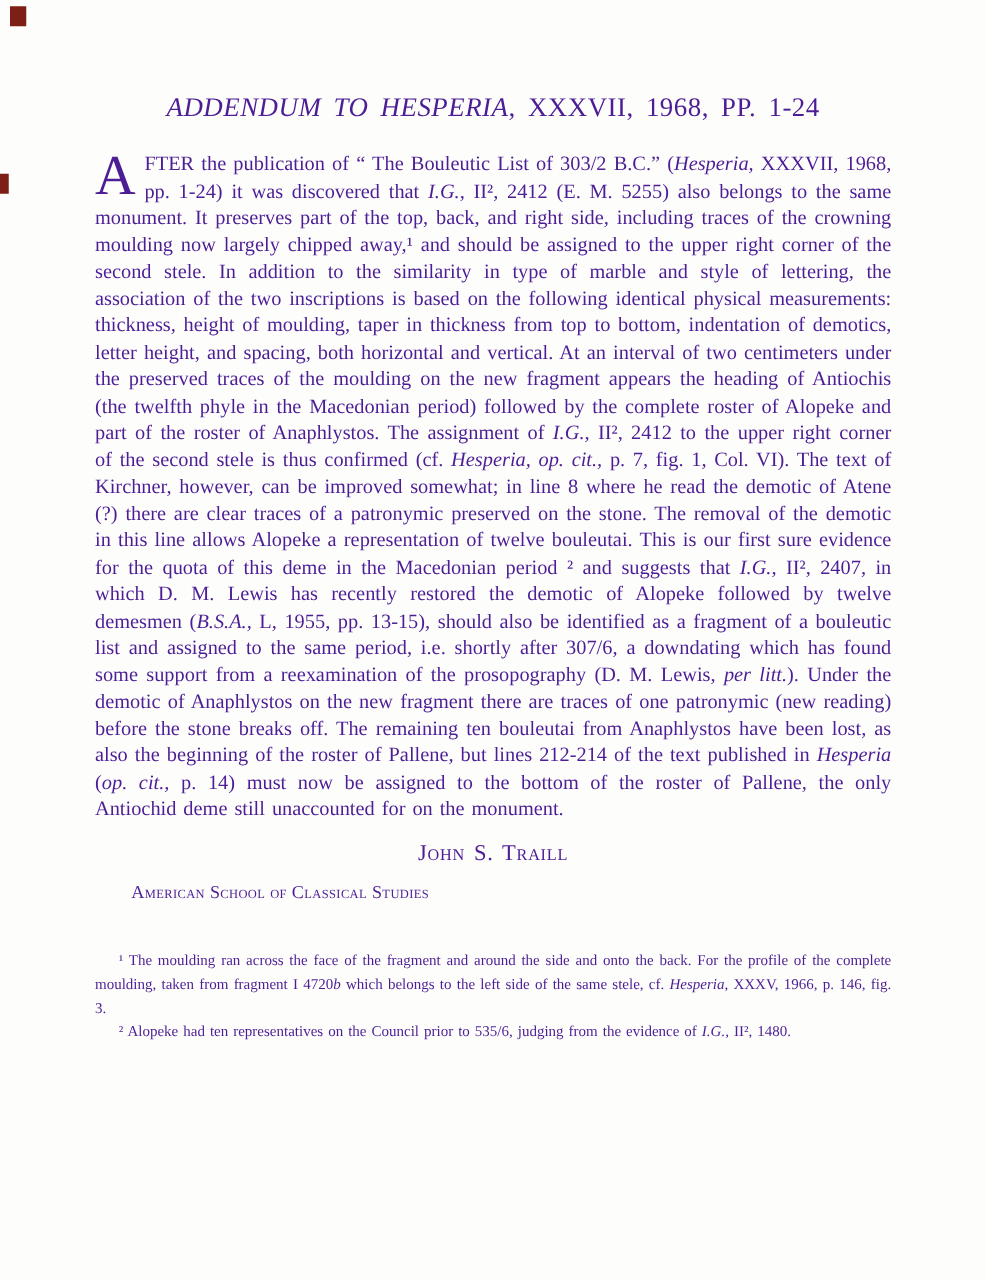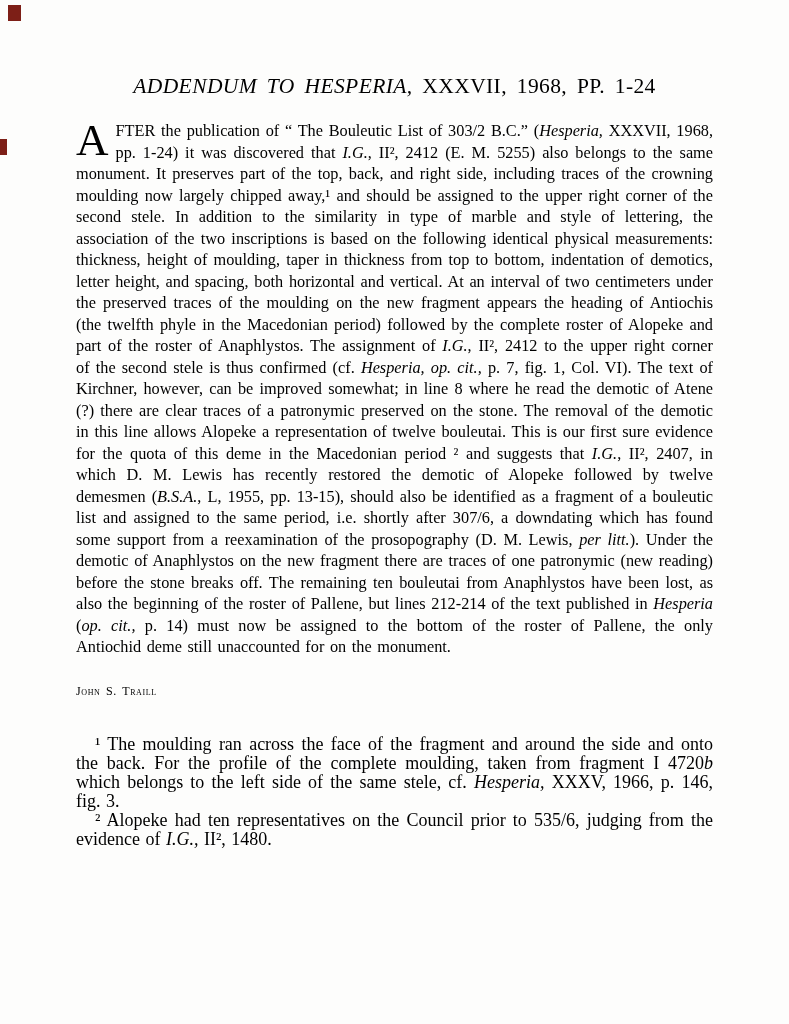--- a/index.html
+++ b/index.html
@@ -2,21 +2,21 @@
 <html><head>
 <meta charset="utf-8">
 <style>
   * { margin: 0; padding: 0; box-sizing: border-box; }
   html, body { background: #ffffff; }
   .page {
     position: relative;
     width: 789px;
     height: 1024px;
     background: #fdfdfc;
-    color: #000000;
+    color: #4c1d95;
     font-family: "Liberation Serif", serif;
     overflow: hidden;
   }
   .stamp-top {
     position: absolute; left: 8px; top: 5px;
     width: 13px; height: 16px;
     background: #7d1f17;
   }
   .stamp-left {
     position: absolute; left: 0; top: 139px;
@@ -41,39 +41,39 @@
     text-align: justify;
     word-spacing: 1.5px;
   }
   .dropcap {
     float: left;
     font-size: 45px;
     line-height: 35px;
     padding: 3px 7px 0 0;
   }
   .signature {
-    margin-top: 26px;
-    text-align: left;
+    margin-top: 14px;
+    text-align: center;
     font-variant: small-caps;
-    font-size: 12px;
+    font-size: 18px;
     letter-spacing: 0.6px;
     word-spacing: 2px;
   }
   .affiliation {
     margin-top: 12px;
     font-variant: small-caps;
     font-size: 14.5px;
     line-height: 18px;
     letter-spacing: 0.3px;
   }
   .affil-line1 { padding-left: 29px; }
   .affil-line2 { padding-left: 62px; }
   .footnotes {
     margin-top: 36px;
-    font-size: 18px;
+    font-size: 12px;
     line-height: 19px;
     text-align: justify;
     word-spacing: 1px;
   }
   .footnote { text-indent: 19px; }
 </style>
 </head>
 <body>
 
 <div class="page">
@@ -83,20 +83,21 @@
 
   <div class="content">
 
     <h1 class="title"><span class="it">ADDENDUM TO HESPERIA,</span><span> XXXVII, 1968, PP. 1-24</span></h1>
 
     <p class="body"><span class="dropcap">A</span><span>FTER the publication of “ The Bouleutic List of 303/2 B.C.” (</span><span class="it">Hesperia,</span><span> XXXVII, 1968, pp. 1-24) it was discovered that </span><span class="it">I.G.</span><span>, II², 2412 (E. M. 5255) also belongs to the same monument. It preserves part of the top, back, and right side, including traces of the crowning moulding now largely chipped away,¹ and should be assigned to the upper right corner of the second stele. In addition to the similarity in type of marble and style of lettering, the association of the two inscriptions is based on the following identical physical measurements: thickness, height of moulding, taper in thickness from top to bottom, indentation of demotics, letter height, and spacing, both horizontal and vertical. At an interval of two centimeters under the preserved traces of the moulding on the new fragment appears the heading of Antiochis (the twelfth phyle in the Macedonian period) followed by the complete roster of Alopeke and part of the roster of Anaphlystos. The assignment of </span><span class="it">I.G.</span><span>, II², 2412 to the upper right corner of the second stele is thus confirmed (cf. </span><span class="it">Hesperia, op. cit.,</span><span> p. 7, fig. 1, Col. VI). The text of Kirchner, however, can be improved somewhat; in line 8 where he read the demotic of Atene (?) there are clear traces of a patronymic preserved on the stone. The removal of the demotic in this line allows Alopeke a representation of twelve bouleutai. This is our first sure evidence for the quota of this deme in the Macedonian period ² and suggests that </span><span class="it">I.G.</span><span>, II², 2407, in which D. M. Lewis has recently restored the demotic of Alopeke followed by twelve demesmen (</span><span class="it">B.S.A.</span><span>, L, 1955, pp. 13-15), should also be identified as a fragment of a bouleutic list and assigned to the same period, i.e. shortly after 307/6, a downdating which has found some support from a reexamination of the prosopography (D. M. Lewis, </span><span class="it">per litt.</span><span>). Under the demotic of Anaphlystos on the new fragment there are traces of one patronymic (new reading) before the stone breaks off. The remaining ten bouleutai from Anaphlystos have been lost, as also the beginning of the roster of Pallene, but lines 212-214 of the text published in </span><span class="it">Hesperia</span><span> (</span><span class="it">op. cit.,</span><span> p. 14) must now be assigned to the bottom of the roster of Pallene, the only Antiochid deme still unaccounted for on the monument.</span></p>
 
     <div class="signature">John S. Traill</div>
 
     <div class="affiliation">
+      <div class="affil-line1">American School of Classical Studies</div>
     </div>
 
     <div class="footnotes">
       <p class="footnote"><span>¹ The moulding ran across the face of the fragment and around the side and onto the back. For the profile of the complete moulding, taken from fragment I 4720</span><span class="it">b</span><span> which belongs to the left side of the same stele, cf. </span><span class="it">Hesperia,</span><span> XXXV, 1966, p. 146, fig. 3.</span></p>
       <p class="footnote"><span>² Alopeke had ten representatives on the Council prior to 535/6, judging from the evidence of </span><span class="it">I.G.,</span><span> II², 1480.</span></p>
     </div>
 
   </div>
 </div>
 

